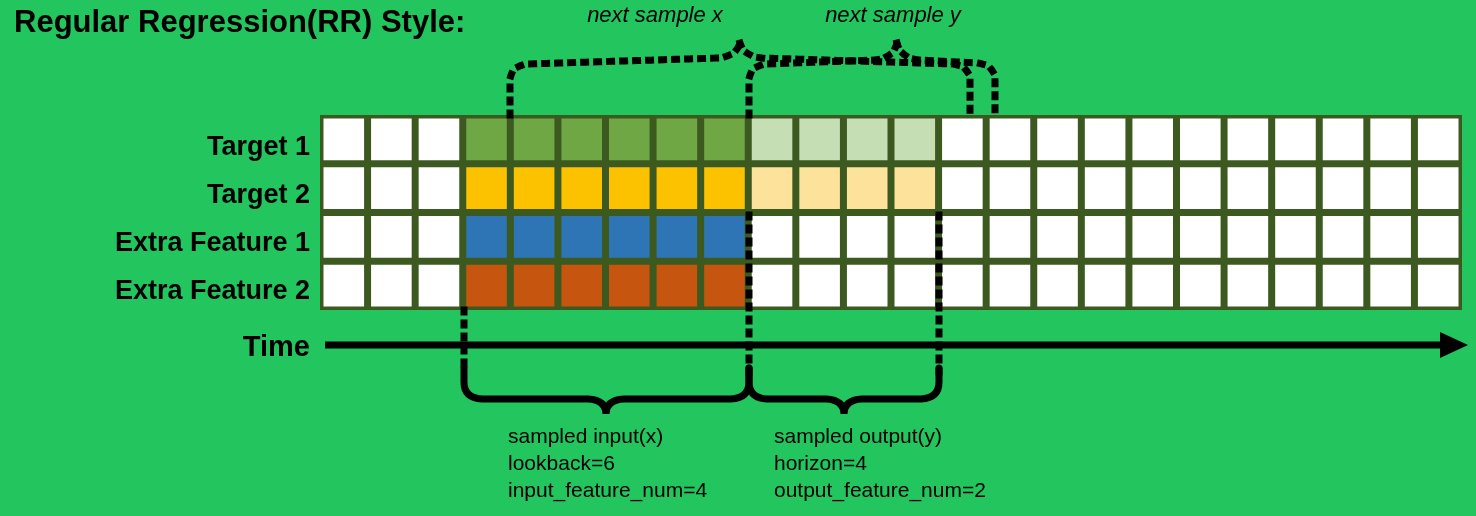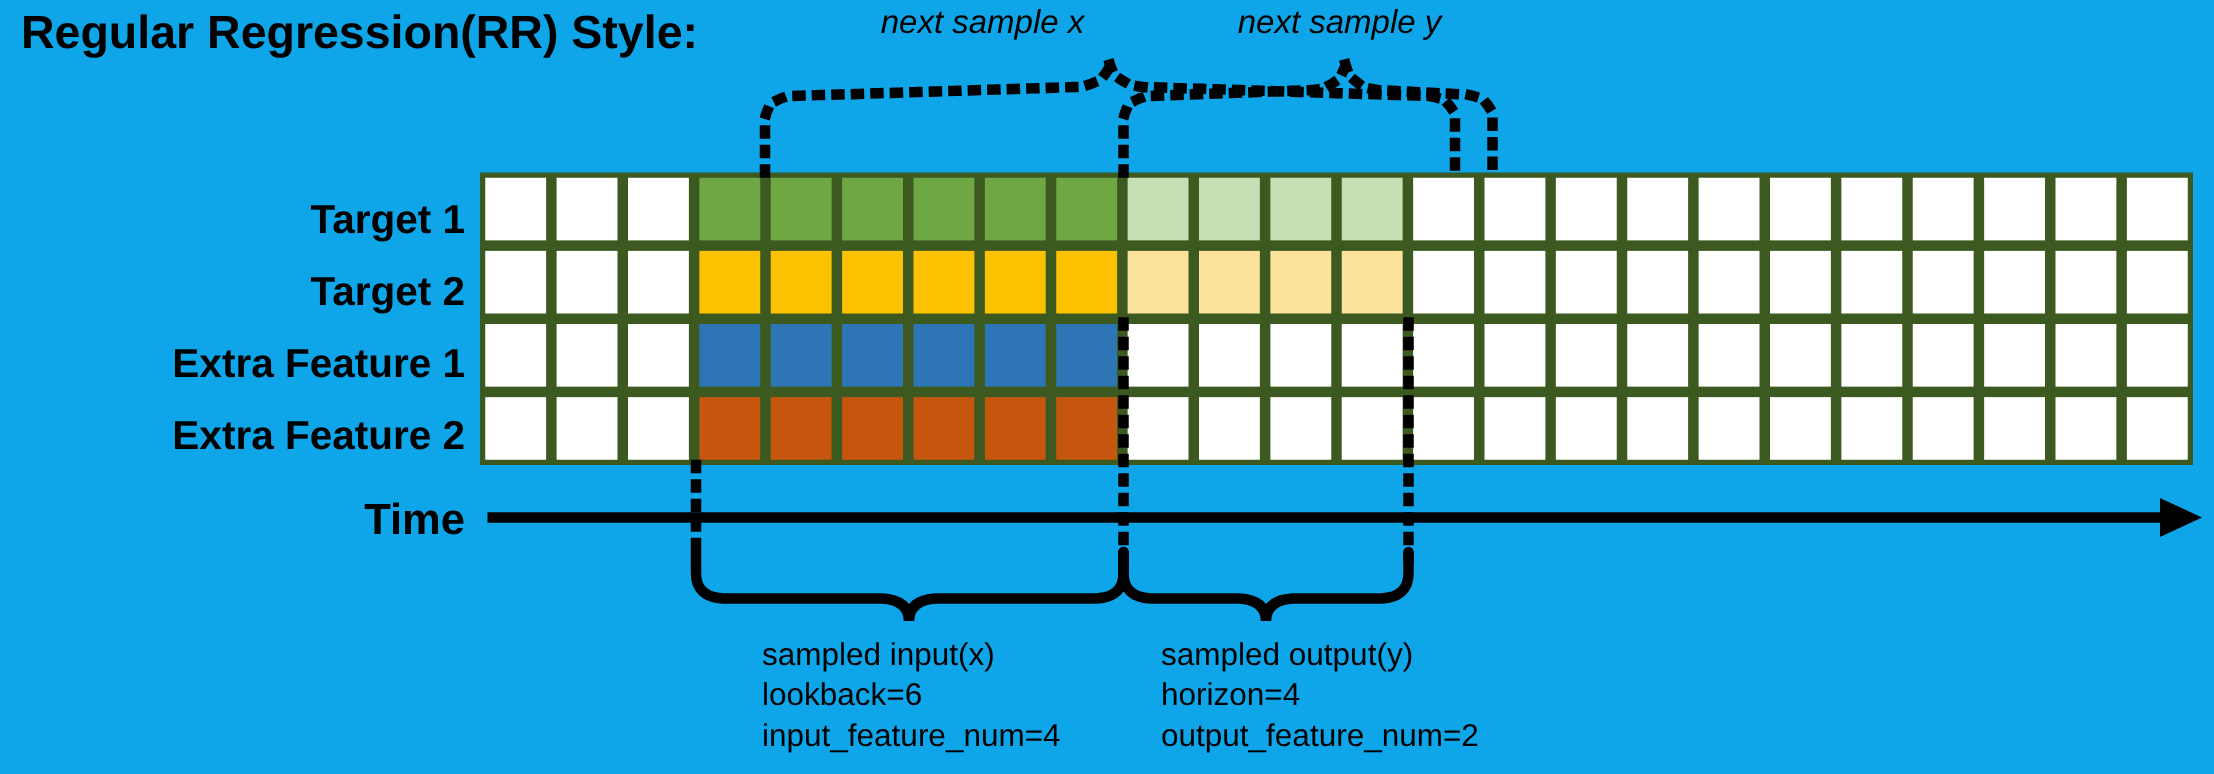--- a/index.html
+++ b/index.html
@@ -7,21 +7,21 @@
     padding: 0;
     background: #ffffff;
   }
   body {
     font-family: "Liberation Sans", "DejaVu Sans", sans-serif;
   }
   #stage {
     position: relative;
     width: 1476px;
     height: 516px;
-    background: #0ea5e9;
+    background: #22c55e;
     overflow: hidden;
   }
   #diagram-svg {
     position: absolute;
     left: 0;
     top: 0;
     width: 1476px;
     height: 516px;
   }
   .svg-title {

